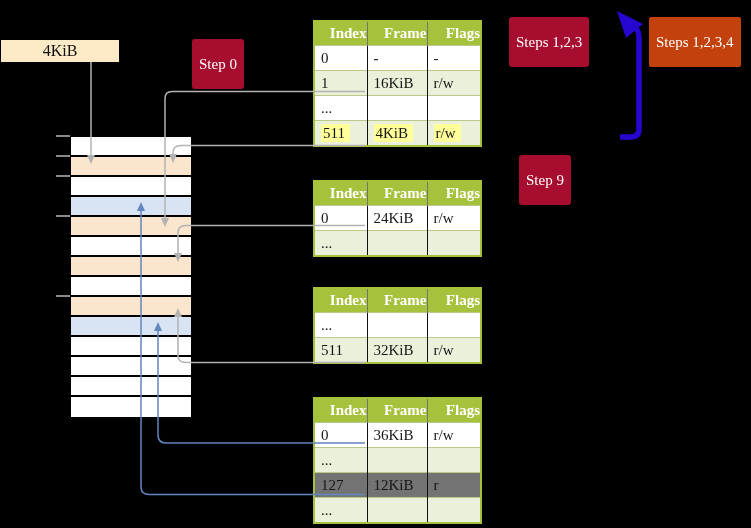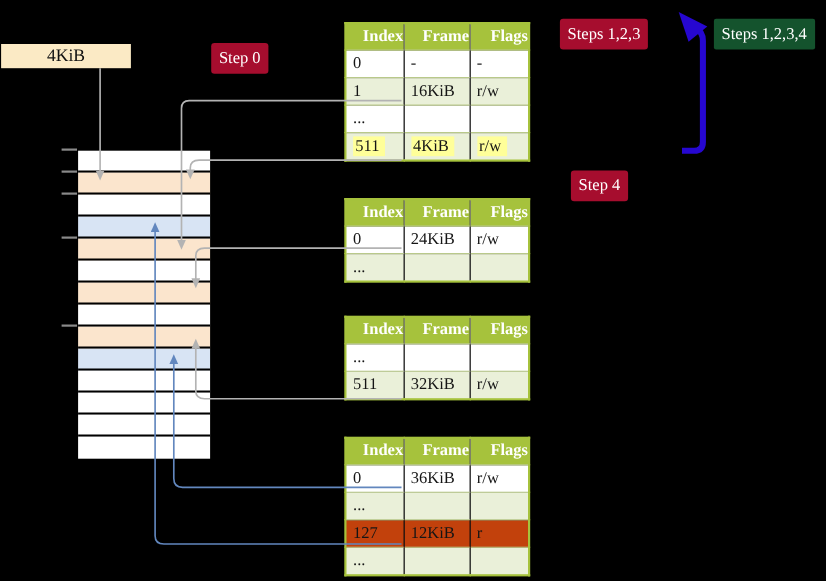--- a/index.html
+++ b/index.html
@@ -2,24 +2,24 @@
 <html><head>
 <meta charset="utf-8">
 <style>
   html,body{margin:0;padding:0;background:#000;}
   .canvas{position:relative;width:751px;height:528px;background:#000;overflow:hidden;
           font-family:"Liberation Serif","DejaVu Serif",serif;}
   
   .kib-box{position:absolute;left:1px;top:40px;width:118px;height:22px;background:#fbeac5;
            color:#111;font-size:16px;text-align:center;line-height:22px;}
   
-  .badge{position:absolute;height:20px;line-height:20px;padding:4px 7px;color:#fff;
+  .badge{position:absolute;height:20px;line-height:20px;padding:15px 7px;color:#fff;
          font-size:15px;border-radius:3px;white-space:nowrap;}
   .badge.red{background:#a60d2e;}
-  .badge.violet{background:#14532d;border-radius:2px;}
+  .badge.violet{background:#c2410c;border-radius:2px;}
   .b-step0{left:192px;top:39px;}
   .b-steps123{left:509px;top:17px;}
   .b-steps1234{left:649px;top:17px;}
   .b-step4{left:519px;top:155px;}
   
   .stack{position:absolute;left:70px;top:136px;width:120px;border:1px solid #000;}
   .mrow{height:20px;border-bottom:2px solid #000;box-sizing:border-box;}
   .mrow:last-child{border-bottom:none;}
   .tick{position:absolute;left:56px;width:14px;height:2px;background:#8a8a8a;}
   
@@ -38,21 +38,21 @@
 </head>
 <body>
 
 <div class="canvas">
 
   <div class="kib-box">4KiB</div>
 
   <div class="badge red b-step0">Step 0</div>
   <div class="badge red b-steps123">Steps 1,2,3</div>
   <div class="badge violet b-steps1234">Steps 1,2,3,4</div>
-  <div class="badge red b-step4">Step 4</div>
+  <div class="badge red b-step4">Step 9</div>
 
   <div class="tick" style="top:135px"></div>
   <div class="tick" style="top:155px"></div>
   <div class="tick" style="top:175px"></div>
   <div class="tick" style="top:215px"></div>
   <div class="tick" style="top:295px"></div>
 
   <div class="stack">
     <div class="mrow" style="background: rgb(255, 255, 255);"></div>
     <div class="mrow" style="background: rgb(251, 229, 205);"></div>
@@ -178,21 +178,21 @@
       <tr style="background: rgb(255, 255, 255);">
         <td>0</td>
         <td>36KiB</td>
         <td>r/w</td>
       </tr>
       <tr style="background: rgb(234, 240, 217);">
         <td>...</td>
         <td></td>
         <td></td>
       </tr>
-      <tr style="background: #c2410c;">
+      <tr style="background: #737373;">
         <td>127</td>
         <td>12KiB</td>
         <td>r</td>
       </tr>
       <tr style="background: rgb(234, 240, 217);">
         <td>...</td>
         <td></td>
         <td></td>
       </tr>
     </tbody>

